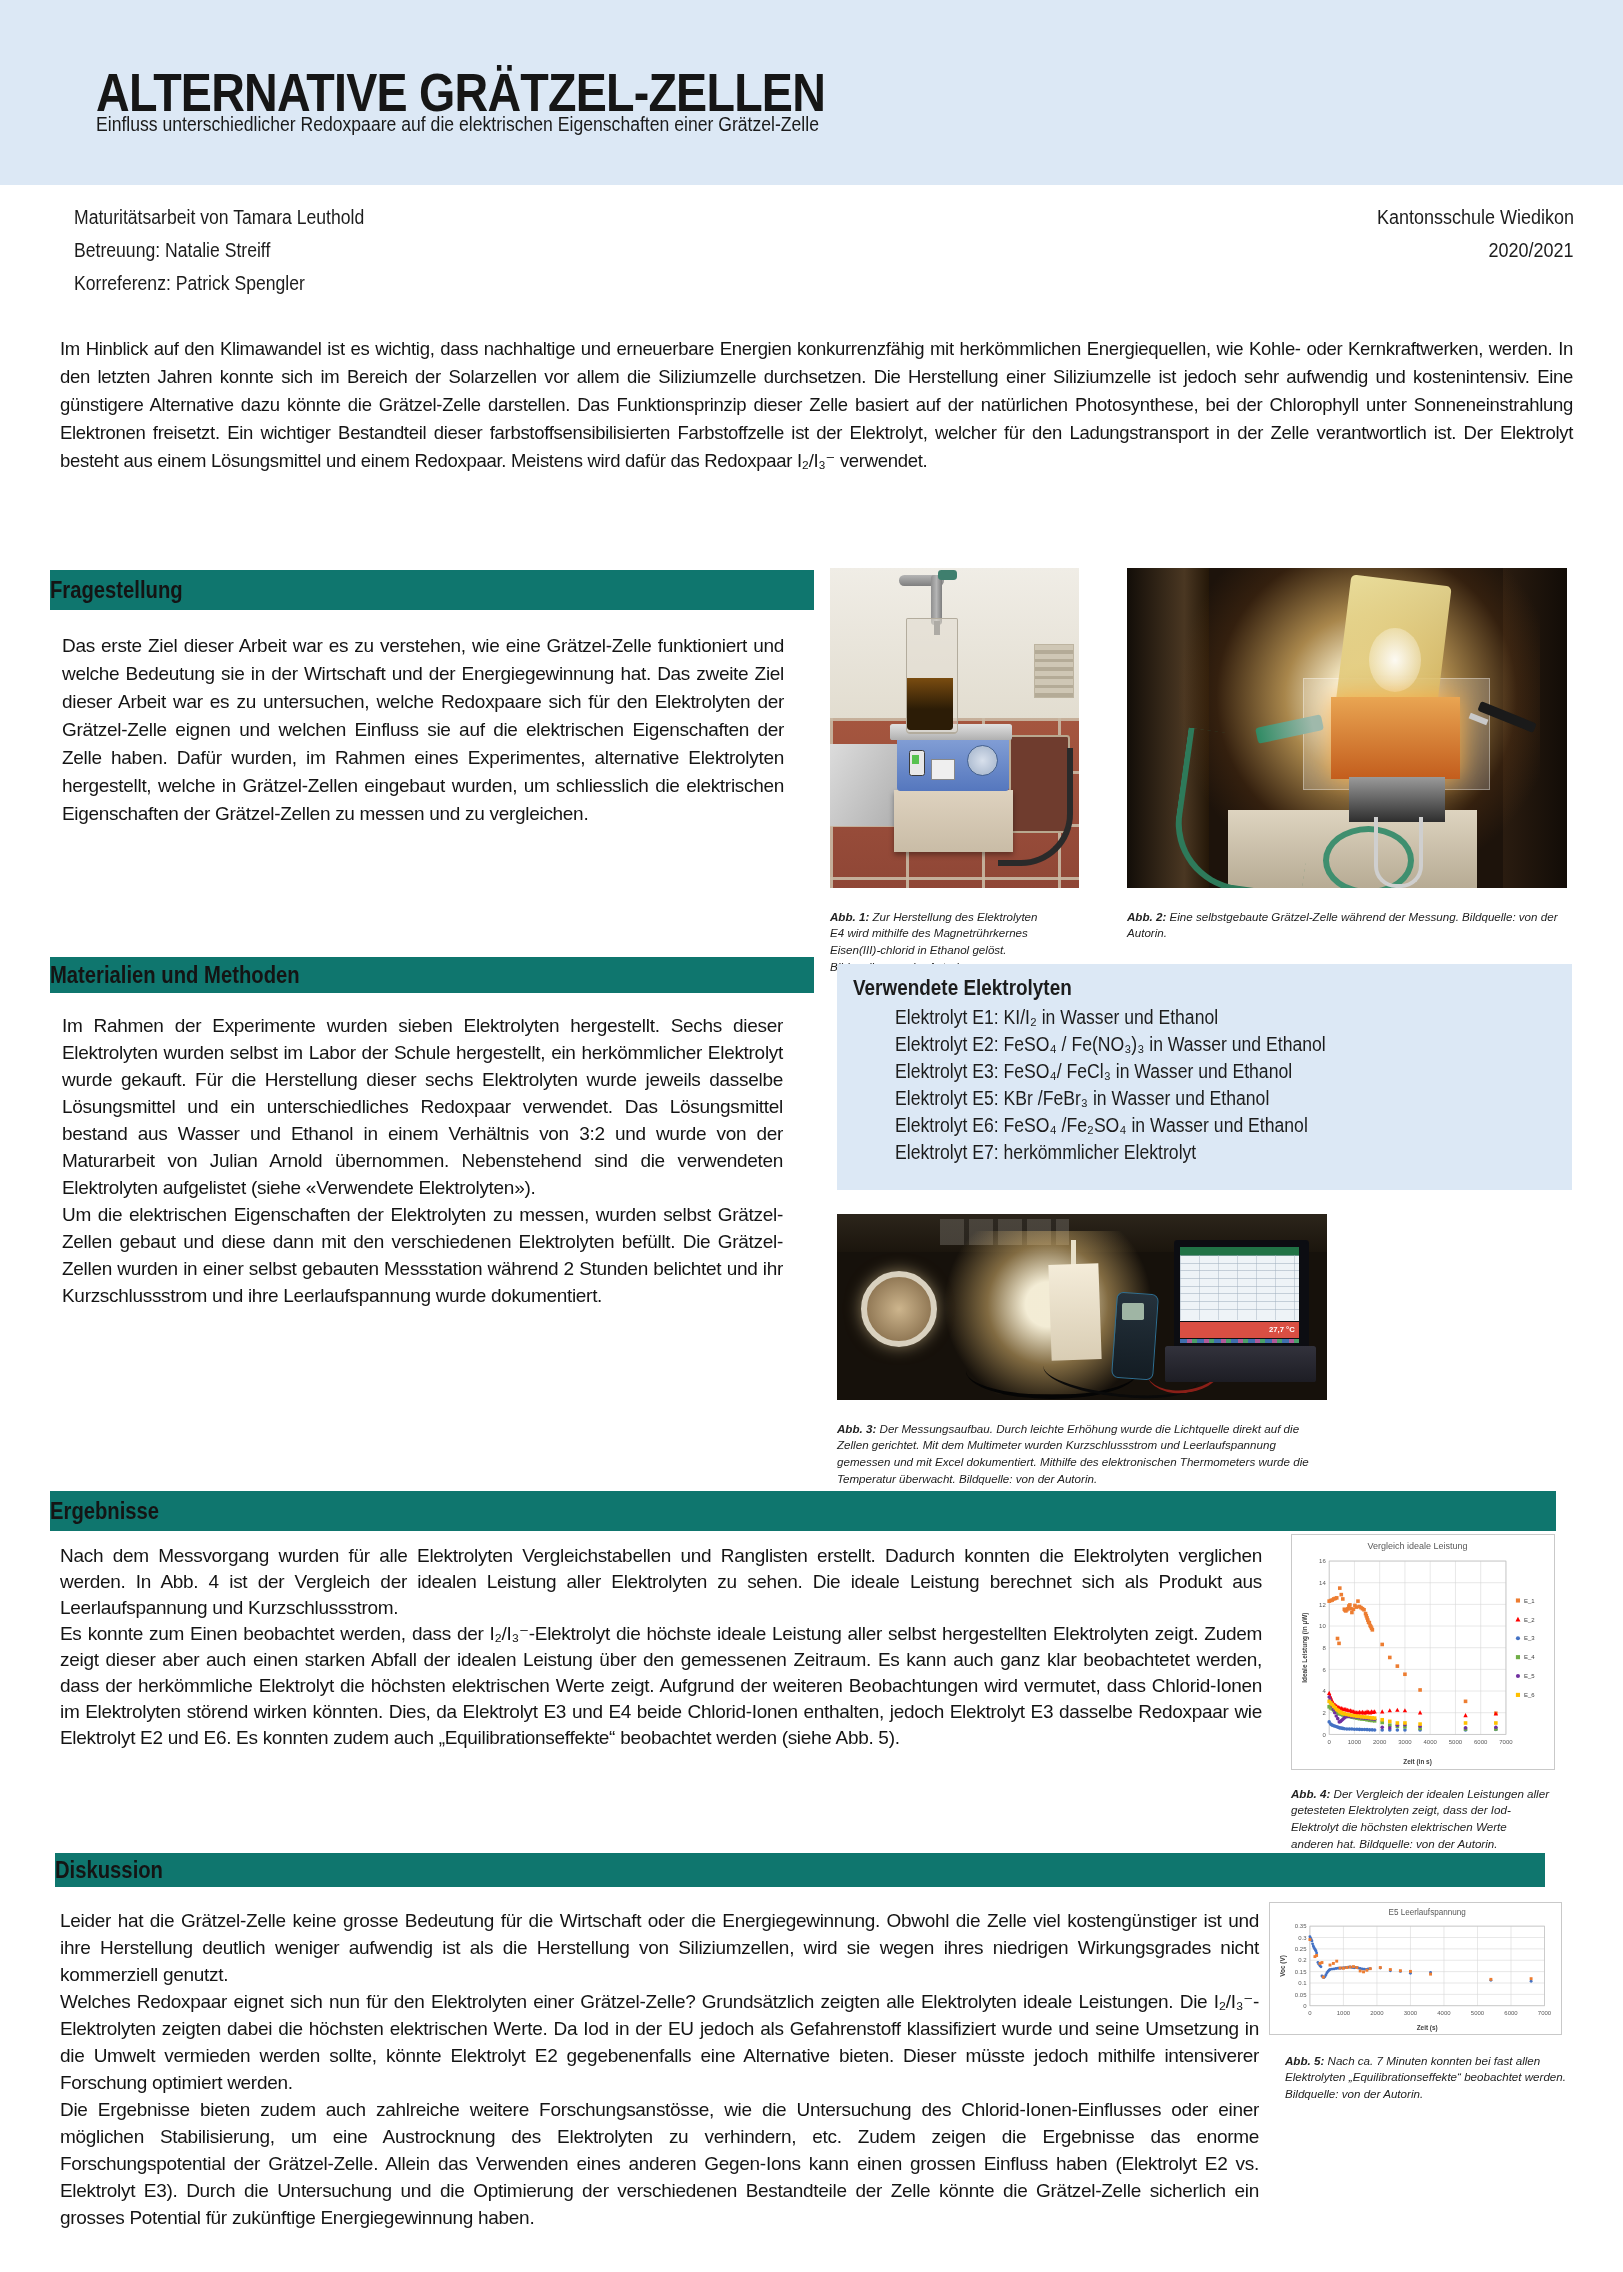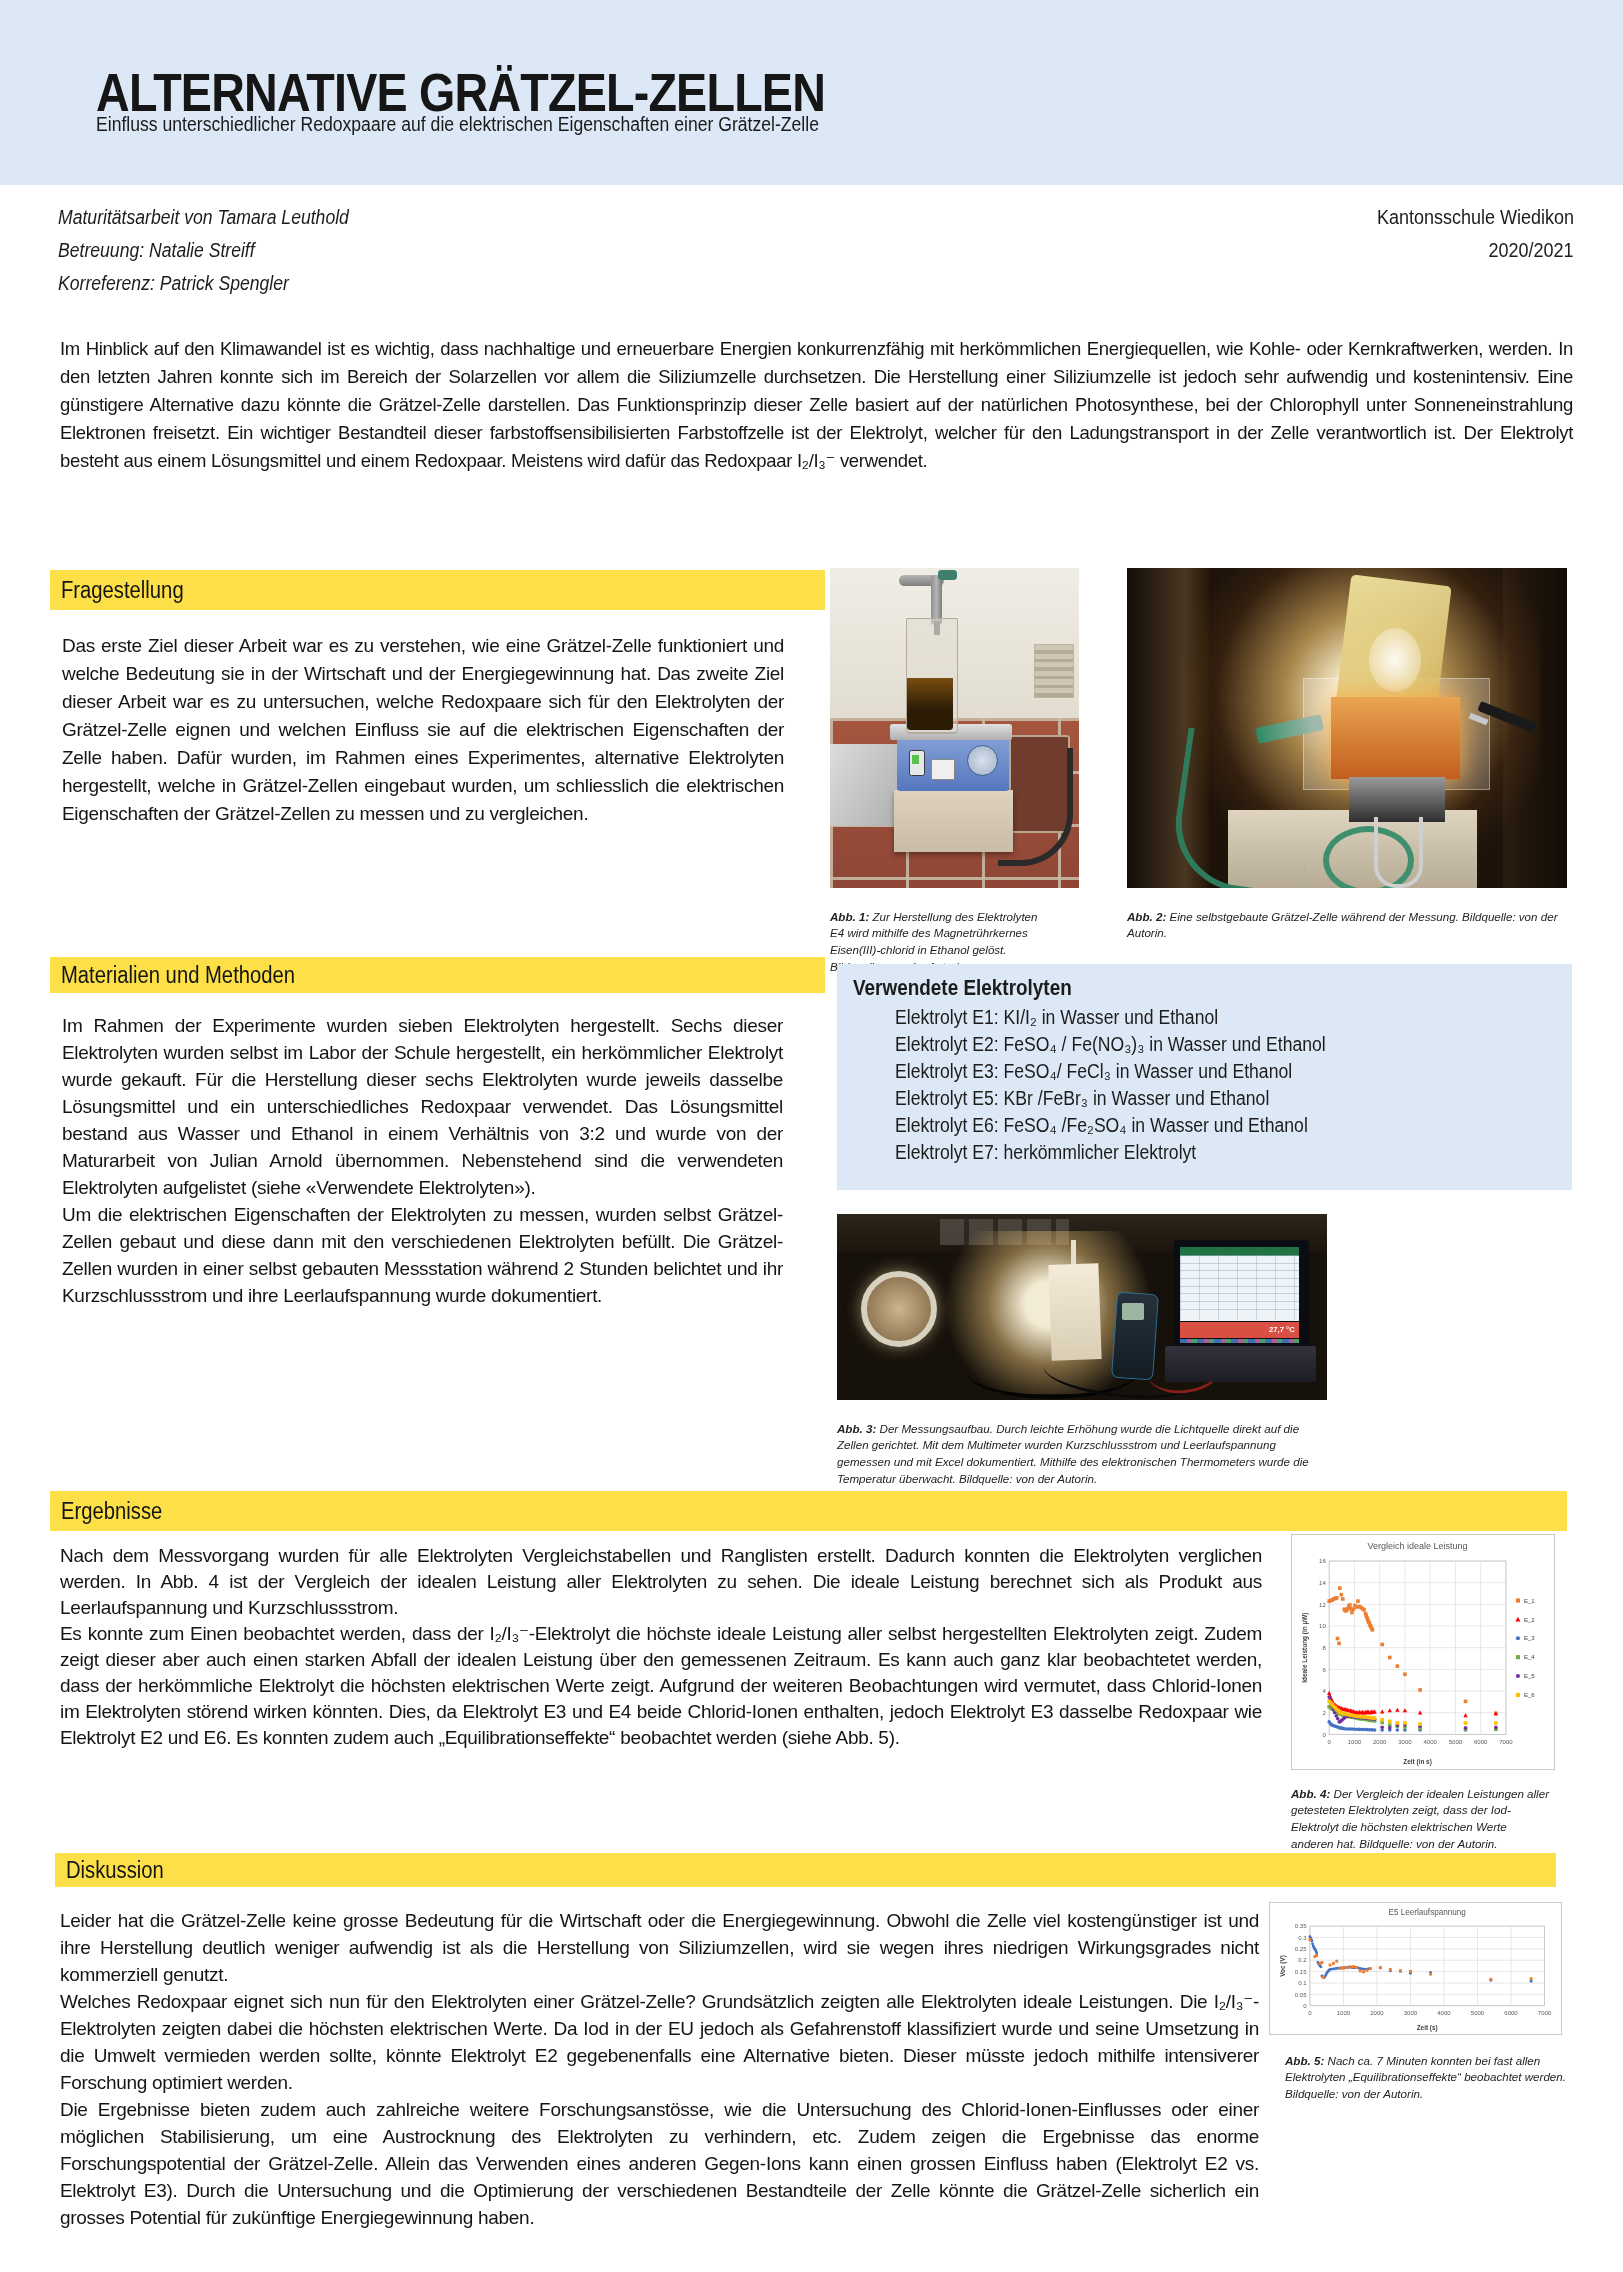--- a/index.html
+++ b/index.html
@@ -11,35 +11,35 @@
   .abs{position:absolute;}
   .xc{display:inline-block;transform:scaleX(.88);transform-origin:0 50%;white-space:nowrap;}
   .xcr{display:inline-block;transform:scaleX(.9);transform-origin:100% 50%;white-space:nowrap;}
 
   
   .band{left:0;top:0;width:1623px;height:185px;background:#dce8f5;}
   .title{left:96px;top:26px;font-size:53px;letter-spacing:-0.9px;color:#161616;}
   .subtitle{left:96px;top:113px;font-size:20px;color:#1a1a1a;}
 
   .meta{top:201px;font-size:20px;line-height:33px;}
-  .meta-left{left:58px;font-style:italic;}
+  .meta-left{left:74px;}
   .meta-right{right:49px;text-align:right;}
 
   
   .body-text{font-size:19px;line-height:27px;text-align:justify;letter-spacing:-0.3px;color:#141414;}
   .body-text p{margin:0;}
   .intro{left:60px;top:335px;width:1513px;font-size:18.5px;line-height:28px;}
   .frag-text{left:62px;top:632px;width:722px;line-height:28px;}
   .meth-text{left:62px;top:1012px;width:721px;line-height:27px;}
   .erg-text{left:60px;top:1543px;width:1202px;line-height:26px;}
   .disk-text{left:60px;top:1907px;width:1199px;line-height:27px;}
 
   
-  .bar{background:#fde047;display:flex;align-items:center;padding-left:11px;
-       font-weight:normal;color:#141414;font-size:23px;}
+  .bar{background:#0f766e;display:flex;align-items:center;
+       font-weight:bold;color:#141414;font-size:23px;}
   .bar-frag{left:50px;top:570px;width:764px;height:40px;}
   .bar-meth{left:50px;top:957px;width:764px;height:36px;}
   .bar-erg{left:50px;top:1491px;width:1506px;height:40px;}
   .bar-disk{left:55px;top:1853px;width:1490px;height:34px;}
 
   
   .elek-box{left:837px;top:964px;width:735px;height:226px;background:#dce8f5;box-sizing:border-box;padding:10.3px 15.5px;}
   .elek-title{font-size:21.5px;font-weight:bold;margin:1.7px 0 3.4px 0;}
   .elek-item{font-size:20px;line-height:27px;margin-left:42px;}
 

